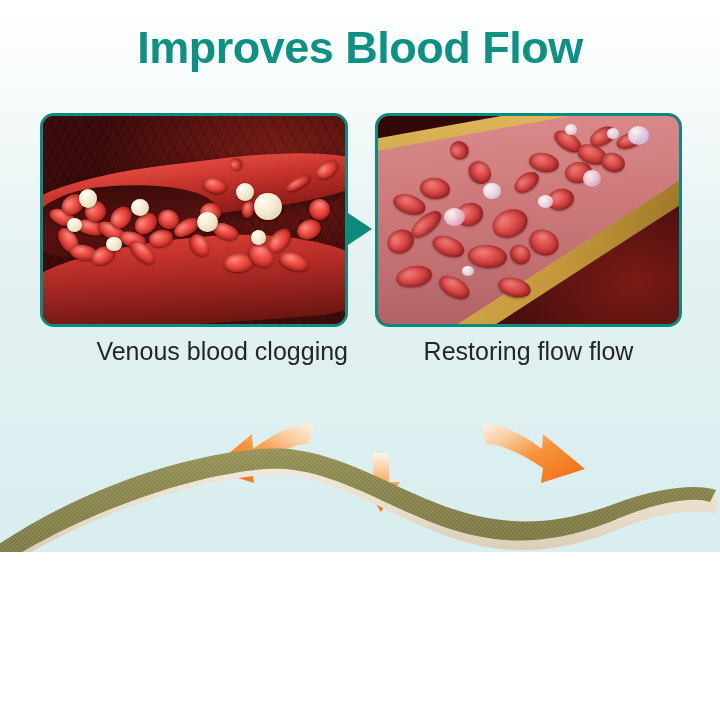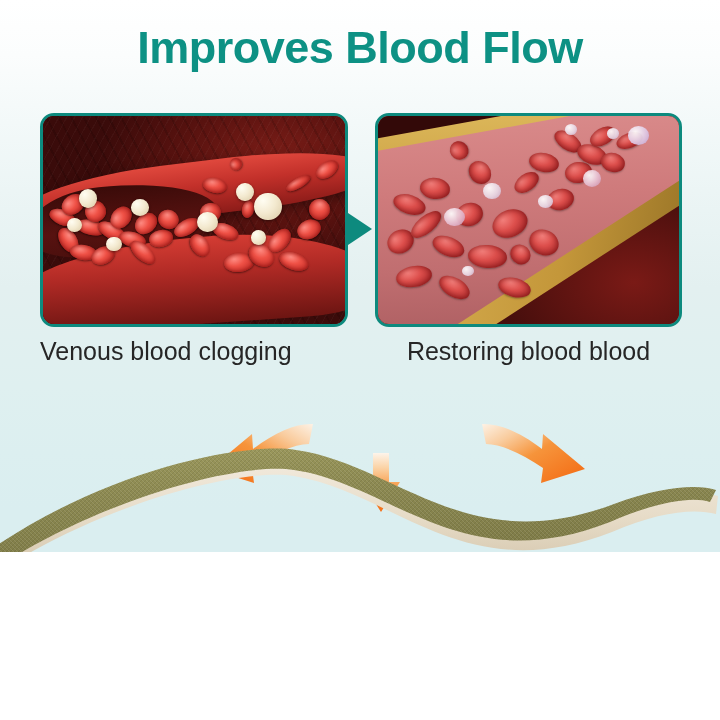--- a/index.html
+++ b/index.html
@@ -145,21 +145,21 @@
   }
 
   
   .caption {
     position: absolute;
     top: 337px;
     font-size: 25px;
     color: #262626;
     white-space: nowrap;
   }
-  #caption-left  { left: 40px;  width: 308px; text-align: left; }
+  #caption-left  { left: 40px;  width: 308px; text-align: right; }
   #caption-right { left: 375px; width: 307px; text-align: center; }
 
   
   .arrow-svg { position: absolute; }
   #arrow-left   { left: 205px; top: 422px; }
   #arrow-center { left: 360px; top: 452px; }
   #arrow-right  { left: 480px; top: 422px; }
 
   
   #patch { position: absolute; left: -6px; top: 440px; width: 732px; height: 145px; }
@@ -262,21 +262,21 @@
       <div class="plt" style="left:53%; top:38%; width:5%; height:6%;"></div>
       <div class="plt" style="left:68%; top:26%; width:6%; height:8%;  background:radial-gradient(circle at 35% 32%,#fff 0%,#e3b8cc 60%,#c48aa8 100%);"></div>
       <div class="plt" style="left:83%; top:5%;  width:7%; height:9%;  background:radial-gradient(circle at 35% 32%,#fff 0%,#ddc6e4 60%,#bb9ccc 100%);"></div>
       <div class="plt" style="left:62%; top:4%;  width:4%; height:5%;"></div>
       <div class="plt" style="left:28%; top:72%; width:4%; height:5%;"></div>
       <div class="plt" style="left:76%; top:6%;  width:4%; height:5%;"></div>
     </div>
   </div>
 
   <div class="caption" id="caption-left">Venous blood clogging</div>
-  <div class="caption" id="caption-right">Restoring blood blood</div>
+  <div class="caption" id="caption-right">Restoring flow flow</div>
 
   <svg class="arrow-svg" id="arrow-left" width="110" height="62" viewBox="0 0 110 62">
     <defs>
       <linearGradient id="ogL" x1="1" y1="0" x2="0.12" y2="0.85">
         <stop offset="0%" stop-color="#fdf2e6"></stop>
         <stop offset="28%" stop-color="#f9cb9c"></stop>
         <stop offset="58%" stop-color="#f6943b"></stop>
         <stop offset="100%" stop-color="#f4741c"></stop>
       </linearGradient>
     </defs>

